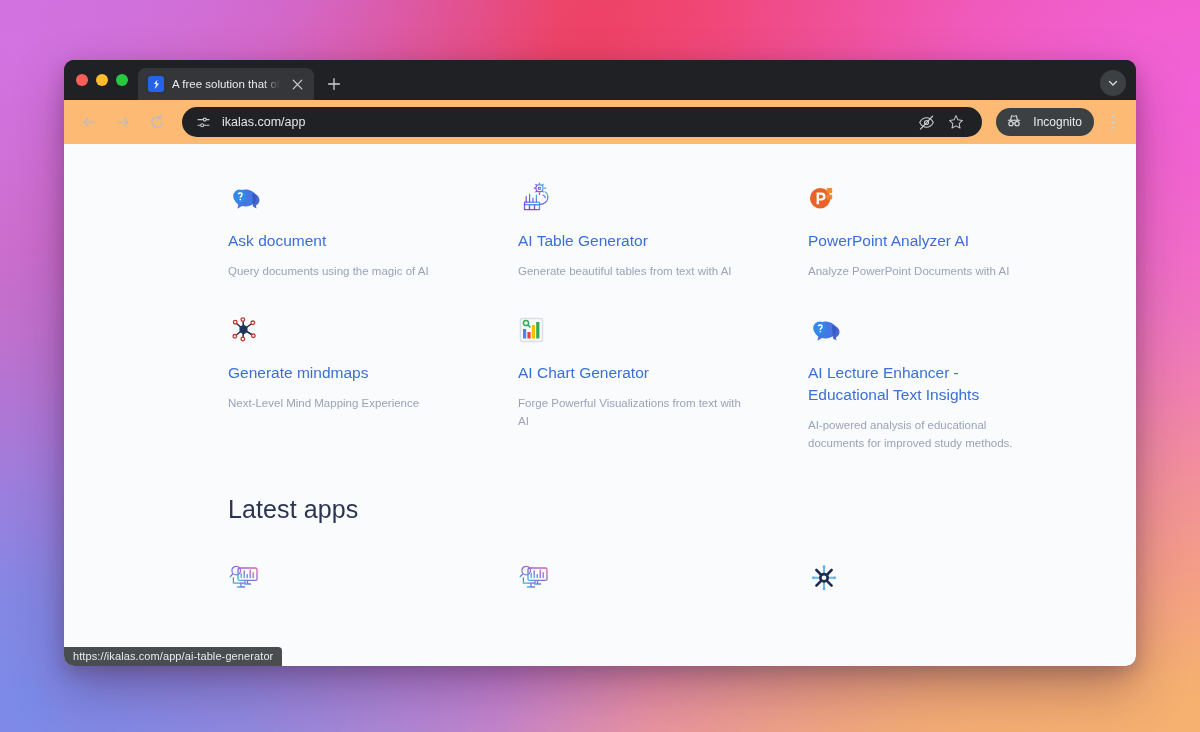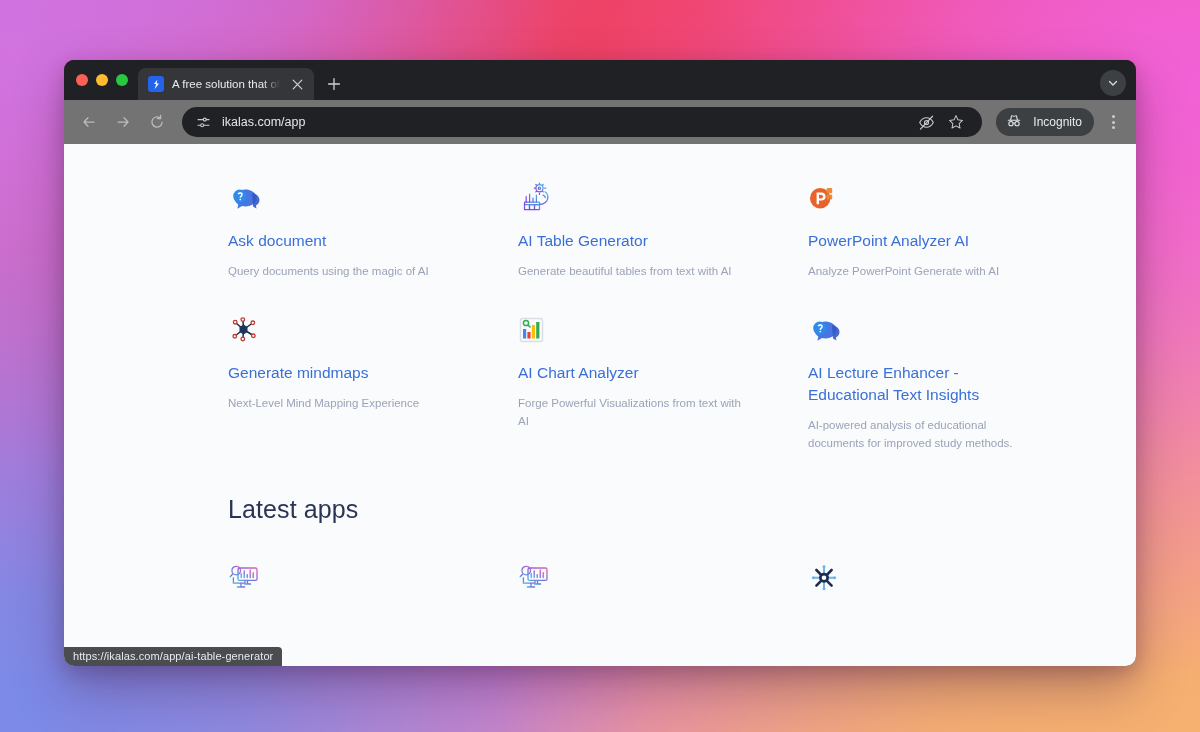--- a/index.html
+++ b/index.html
@@ -138,21 +138,21 @@
     margin: 0 10px 4px 0;
     border-radius: 50%;
     background: #3c4043;
     display: flex; align-items: center; justify-content: center;
     color: #dadce0;
   }
 
   
   .toolbar {
     height: 44px;
-    background: #737373;
+    background: #fdba74;
     display: flex;
     align-items: center;
     padding: 0 10px;
     gap: 4px;
     flex: 0 0 44px;
   }
   .navbtn {
     width: 30px; height: 30px;
     border-radius: 50%;
     display: flex; align-items: center; justify-content: center;
@@ -448,21 +448,21 @@
               <span class="card-icon">
                 <svg width="31" height="29" viewBox="0 0 31 29">
                   <circle cx="12.2" cy="14.2" r="10.2" fill="#e8622a"></circle>
                   <path d="M8.6 8.6 H13.2 C16.0 8.6 17.6 10.2 17.6 12.6 C17.6 15.0 16.0 16.6 13.2 16.6 H11.0 V20.2 H8.6 Z M11.0 10.7 V14.5 H12.9 C14.2 14.5 15.0 13.8 15.0 12.6 C15.0 11.4 14.2 10.7 12.9 10.7 Z" fill="#ffffff"></path>
                   <rect x="18.6" y="4.0" width="5.6" height="5.2" rx="1.1" fill="#f08b34"></rect>
                   <rect x="18.6" y="10.4" width="2.5" height="5.0" rx="1.0" fill="#f08b34"></rect>
                   <rect x="22.0" y="10.4" width="2.2" height="5.0" rx="1.0" fill="#f08b34"></rect>
                 </svg>
               </span>
               <div class="card-title">PowerPoint Analyzer AI</div>
-              <div class="card-desc">Analyze PowerPoint Generate with AI</div>
+              <div class="card-desc">Analyze PowerPoint Documents with AI</div>
             </div>
 
             <div class="card">
               <span class="card-icon">
                 <svg width="32" height="30" viewBox="0 0 32 30">
                   <g stroke="#1c2c4c" stroke-width="1.5" stroke-linecap="round">
                     <path d="M15.5 14.5 L8.0 8.0 M15.5 14.5 L15.0 5.5 M15.5 14.5 L24.0 8.5 M15.5 14.5 L7.5 20.5 M15.5 14.5 L15.0 23.0 M15.5 14.5 L24.5 20.0"></path>
                   </g>
                   <path d="M15.5 9.5 L19.5 11.9 L19.5 17.1 L15.5 19.5 L11.5 17.1 L11.5 11.9 Z" fill="#1f3557"></path>
                   <g fill="#ffffff" stroke="#c0392b" stroke-width="1.3">
@@ -484,21 +484,21 @@
                 <svg width="27" height="28" viewBox="0 0 27 28">
                   <rect x="2.5" y="2.5" width="22" height="23" rx="2" fill="none" stroke="#d9dde4" stroke-width="1.4"></rect>
                   <rect x="5.0" y="13.0" width="3.2" height="9.5" fill="#4285f4"></rect>
                   <rect x="9.4" y="16.0" width="3.2" height="6.5" fill="#ea4335"></rect>
                   <rect x="13.8" y="9.0" width="3.2" height="13.5" fill="#fbbc05"></rect>
                   <rect x="18.2" y="6.0" width="3.2" height="16.5" fill="#34a853"></rect>
                   <circle cx="8.0" cy="7.0" r="2.6" fill="none" stroke="#34a853" stroke-width="1.5"></circle>
                   <path d="M10.0 9.0 L12.0 11.0" stroke="#34a853" stroke-width="1.6" stroke-linecap="round"></path>
                 </svg>
               </span>
-              <div class="card-title">AI Chart Analyzer</div>
+              <div class="card-title">AI Chart Generator</div>
               <div class="card-desc">Forge Powerful Visualizations from text with AI</div>
             </div>
 
             <div class="card">
               <span class="card-icon">
                 <svg width="34" height="30" viewBox="0 0 34 30">
                   <path d="M17.5 6.5 C23.5 6.5 28.5 10.2 28.5 15 C28.5 19.8 23.5 23.5 17.5 23.5 C16.3 23.5 15.1 23.35 14 23.1 L9.4 25.8 L10.3 21.4 C7.6 19.85 6.5 17.6 6.5 15 C6.5 10.2 11.5 6.5 17.5 6.5 Z" fill="#3b6fe0" opacity="0.95"></path>
                   <path d="M24 10 C28.5 10.8 31.5 13.6 31.5 17 C31.5 19.3 30.1 21.3 27.9 22.5 L28.5 25.6 L25 23.6" fill="#3556c8" opacity="0.9"></path>
                   <circle cx="11.8" cy="13.1" r="6.6" fill="#2f8ae8"></circle>
                   <path d="M13.8 9.6 C12.2 8.7 9.9 9.2 9.5 11.1 L11.0 11.5 C11.3 10.6 12.3 10.5 12.9 10.9 C13.5 11.3 13.4 12.1 12.7 12.6 C11.9 13.2 11.6 13.7 11.6 14.8 L13.1 14.8 C13.1 14.1 13.3 13.8 13.9 13.4 C15.0 12.6 15.1 10.5 13.8 9.6 Z" fill="#ffffff"></path>

